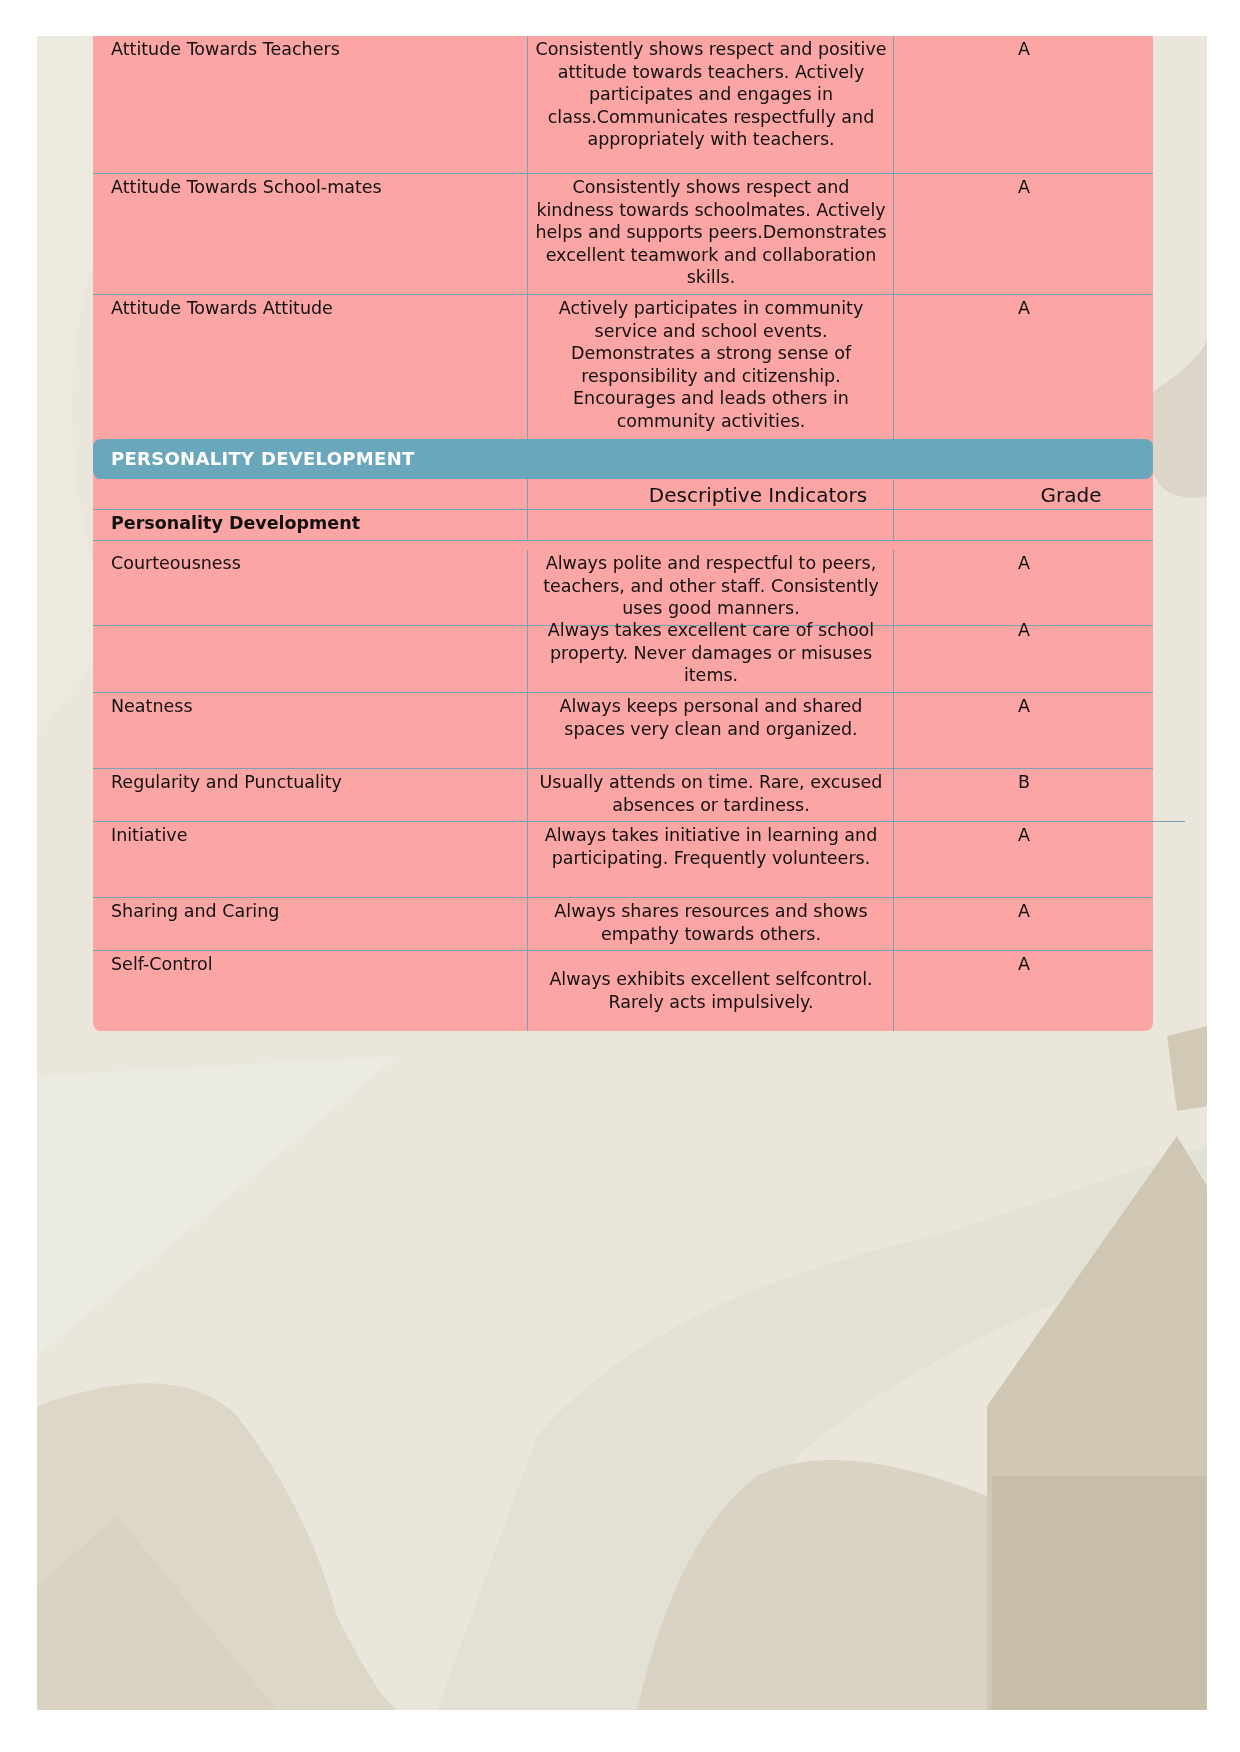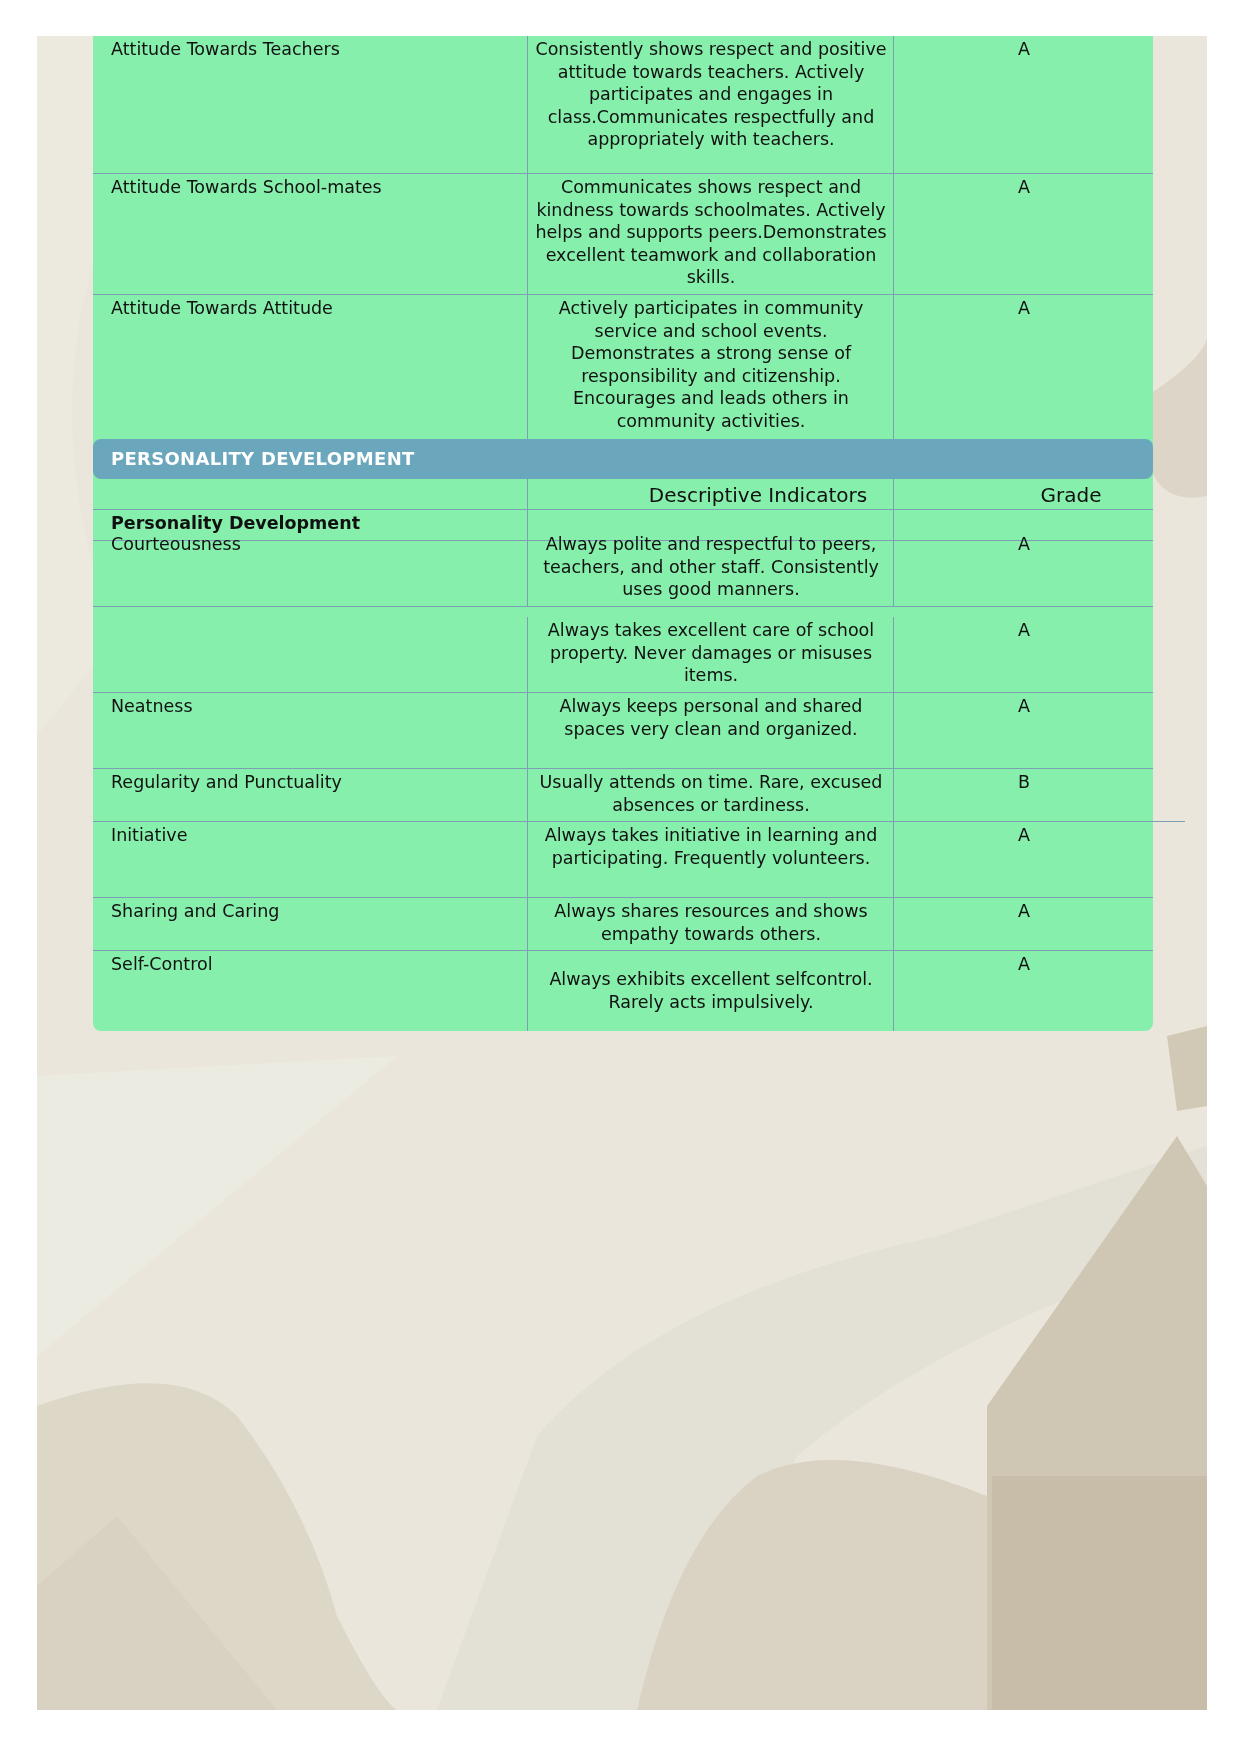--- a/index.html
+++ b/index.html
@@ -1,20 +1,20 @@
 <!DOCTYPE html>
 <html><head>
 <meta charset="utf-8">
 <style>
   html, body { margin:0; padding:0; }
   body { width:1240px; height:1752px; background:#ffffff; position:relative; overflow:hidden;
          font-family:"DejaVu Sans", sans-serif; color:#111; }
   .page-bg { position:absolute; left:37px; top:36px; width:1170px; height:1674px; background:#e9e4d8; overflow:hidden; }
   .page-bg svg { position:absolute; left:0; top:0; }
-  .table-card { position:absolute; left:93px; top:36px; width:1060px; height:995px; background:#86efac;
+  .table-card { position:absolute; left:93px; top:36px; width:1060px; height:995px; background:#fca5a5;
                 border-radius:0 0 8px 8px; }
   .row { position:absolute; left:0; width:1060px; border-bottom:1px solid #7d9fb4; }
   .row.last { border-bottom:none; }
   .cell { position:absolute; top:0; bottom:0; font-size:17.5px; line-height:22.5px; }
   .c1 { left:18px; width:410px; padding-top:0; }
   .c2 { left:434px; width:366px; text-align:center; border-left:1px solid #7d9fb4; }
   .c2 .txt { display:block; padding:0 6px; }
   .c3 { left:800px; width:260px; text-align:center; border-left:1px solid #7d9fb4; }
   .cell .txt { display:block; padding-top:2px; }
   .section-bar { position:absolute; left:0; top:403px; width:1060px; height:40px; background:#6aa7bd;
@@ -53,21 +53,21 @@
       </div>
     <div class="cell c3">
         <span class="txt">A</span>
       </div>
   </div>
   <div class="row" style="top:138px;height:120px;">
     <div class="cell c1">
         <span class="txt">Attitude Towards School-mates</span>
       </div>
     <div class="cell c2">
-        <span class="txt">Communicates shows respect and kindness towards schoolmates. Actively helps and supports peers.Demonstrates excellent teamwork and collaboration skills.</span>
+        <span class="txt">Consistently shows respect and kindness towards schoolmates. Actively helps and supports peers.Demonstrates excellent teamwork and collaboration skills.</span>
       </div>
     <div class="cell c3">
         <span class="txt">A</span>
       </div>
   </div>
   <div class="row last" style="top:259px;height:144px;">
     <div class="cell c1">
         <span class="txt">Attitude Towards Attitude</span>
       </div>
     <div class="cell c2">
@@ -95,21 +95,21 @@
   </div>
 
   <div class="row" style="top:474px;height:30px;">
     <div class="cell c1 bold">
         <span class="txt">Personality Development</span>
       </div>
     <div class="cell c2"></div>
     <div class="cell c3"></div>
   </div>
 
-  <div class="row" style="top:495px;height:75px;">
+  <div class="row" style="top:514px;height:75px;">
     <div class="cell c1">
         <span class="txt">Courteousness</span>
       </div>
     <div class="cell c2">
         <span class="txt">Always polite and respectful to peers, teachers, and other staff. Consistently uses good manners.</span>
       </div>
     <div class="cell c3">
         <span class="txt">A</span>
       </div>
   </div>

